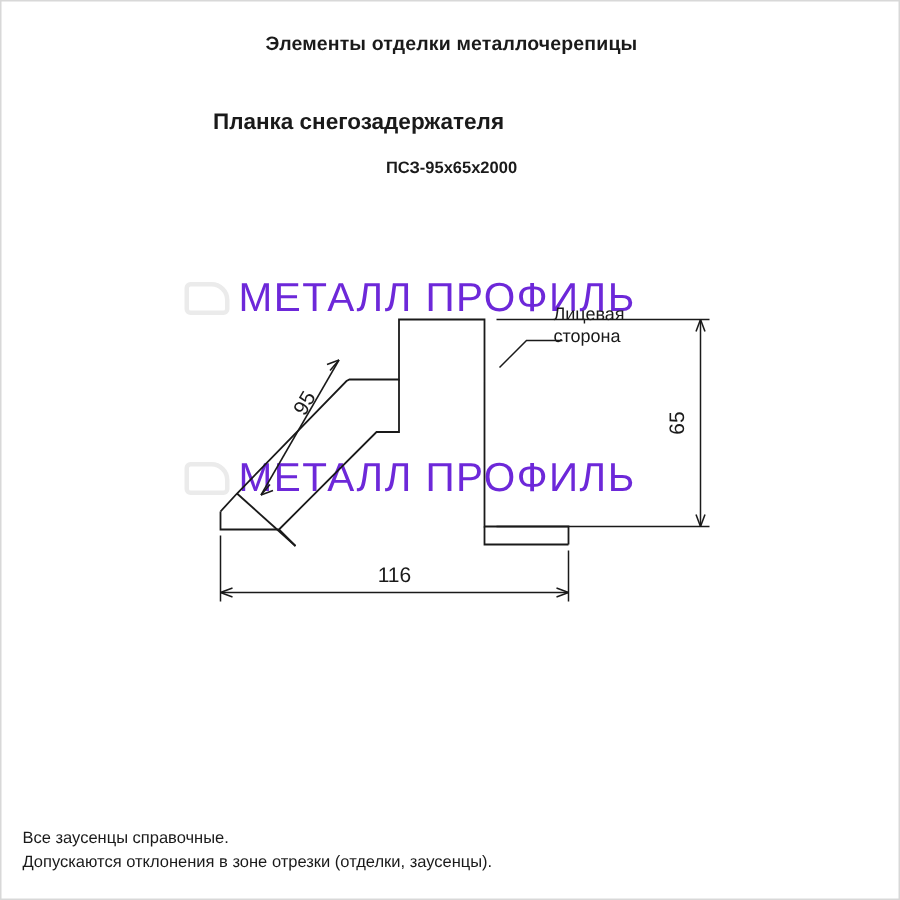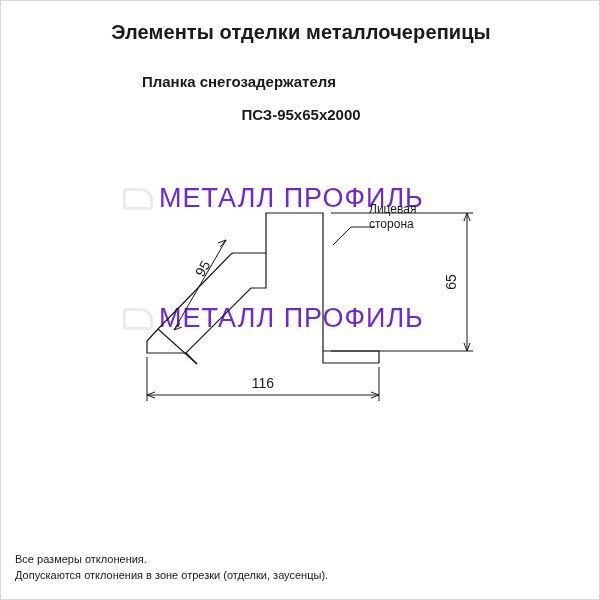--- a/index.html
+++ b/index.html
@@ -22,40 +22,40 @@
     height: 600px;
     border: 1px solid #d8d8d8;
     box-sizing: border-box;
   }
   .title {
     position: absolute;
     top: 20px;
     left: 0;
     width: 600px;
     text-align: center;
-    font-size: 20px;
+    font-size: 13px;
     font-weight: bold;
     letter-spacing: 0.1px;
   }
   .subtitle {
     position: absolute;
     top: 72px;
     left: 0;
     width: 476px;
     text-align: center;
     font-size: 15px;
     font-weight: bold;
   }
   .code {
     position: absolute;
     top: 105px;
     left: 0;
     width: 600px;
     text-align: center;
-    font-size: 15px;
+    font-size: 11px;
     font-weight: bold;
   }
   .drawing {
     position: absolute;
     left: 0;
     top: 140px;
     width: 488px;
     height: 290px;
   }
   .footer {
@@ -160,17 +160,17 @@
         <line x1="146" y1="254" x2="154" y2="257"></line>
         <line x1="378" y1="254" x2="370" y2="251"></line>
         <line x1="378" y1="254" x2="370" y2="257"></line>
       </g>
       <text x="262" y="247" font-size="14" text-anchor="middle">116</text>
 
     </svg>
   </div>
 
   <div class="footer">
-    <div>Все размеры отклонения.</div>
+    <div>Все заусенцы справочные.</div>
     <div>Допускаются отклонения в зоне отрезки (отделки, заусенцы).</div>
   </div>
 
 </div>
 
 </body></html>

